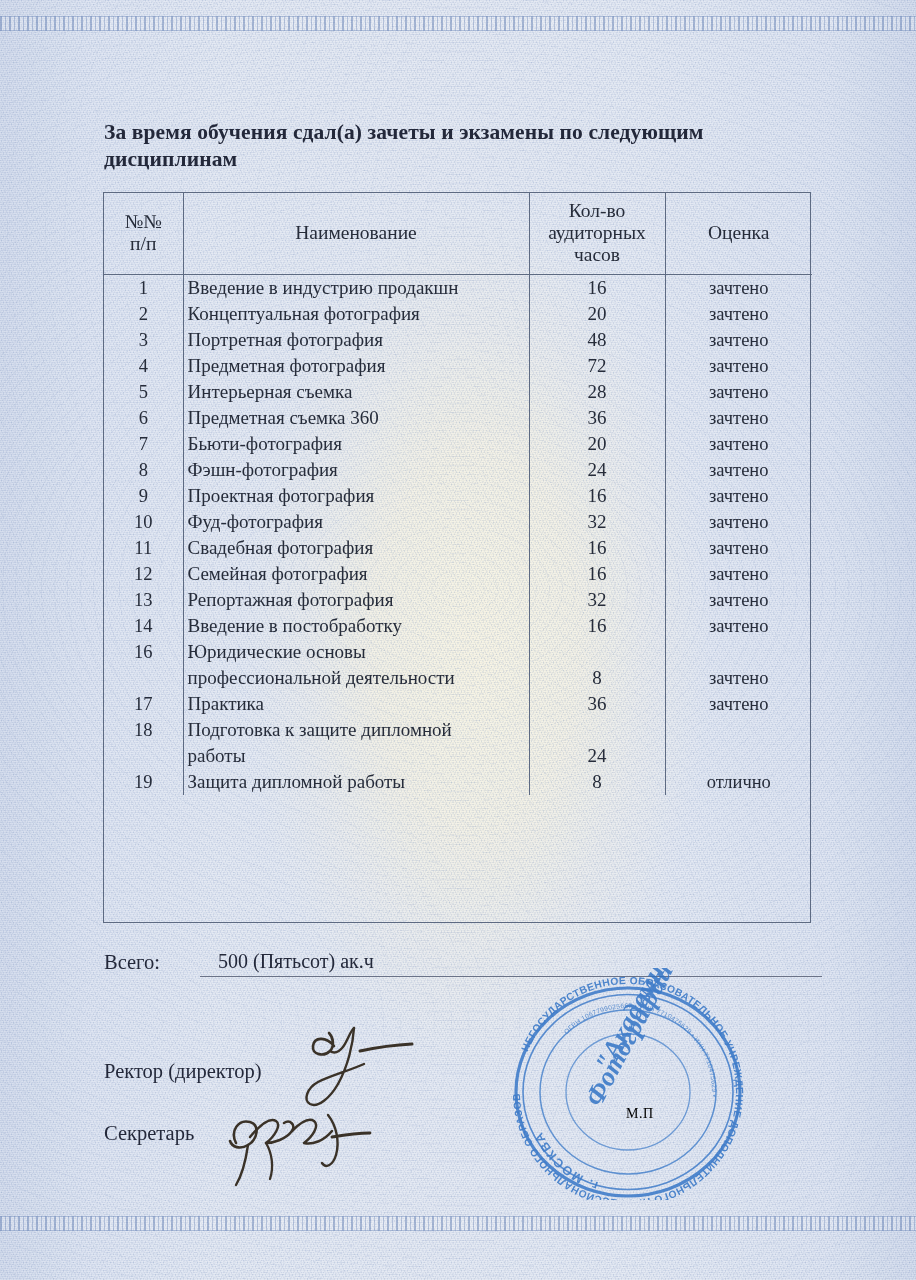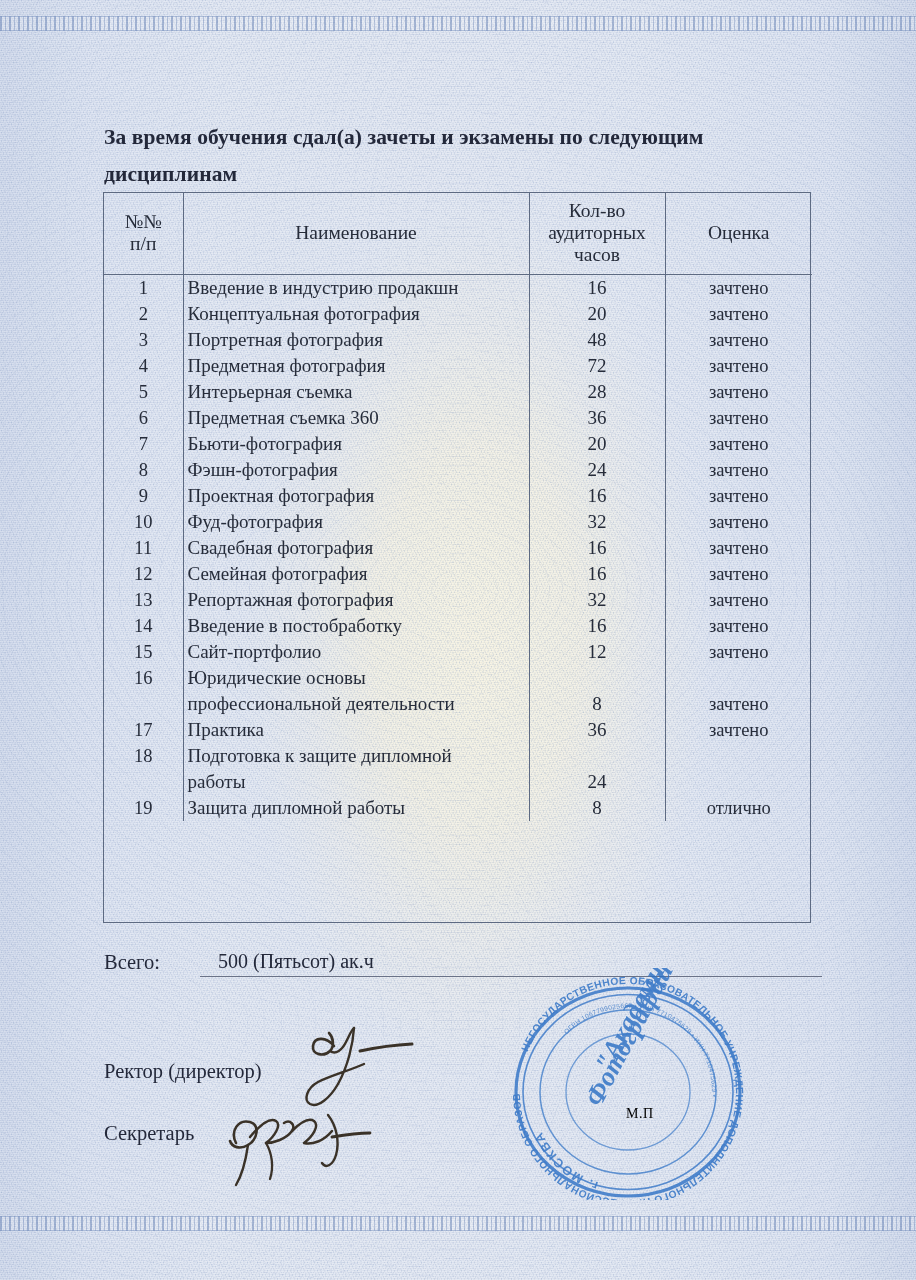--- a/index.html
+++ b/index.html
@@ -108,21 +108,21 @@
     color: #2a2f3c;
   }
 
   .heading {
     position: absolute;
     left: 104px;
     top: 119px;
     width: 724px;
     font-size: 21.5px;
     font-weight: bold;
-    line-height: 37px;
+    line-height: 27px;
     letter-spacing: .1px;
     color: #23283a;
   }
 
   
   .table-frame {
     position: absolute;
     left: 103px;
     top: 192px;
     width: 708px;
@@ -354,26 +354,20 @@
             <tr>
               <td class="num">13</td>
               <td class="name">Репортажная фотография</td>
               <td class="hrs">32</td>
               <td class="mark">зачтено</td>
             </tr>
             <tr>
               <td class="num">14</td>
               <td class="name">Введение в постобработку</td>
               <td class="hrs">16</td>
-              <td class="mark">зачтено</td>
-            </tr>
-            <tr>
-              <td class="num">15</td>
-              <td class="name">Сайт-портфолио</td>
-              <td class="hrs">12</td>
               <td class="mark">зачтено</td>
             </tr>
             <tr>
               <td class="num">16</td>
               <td class="name">Юридические основы</td>
               <td class="hrs"></td>
               <td class="mark"></td>
             </tr>
             <tr>
               <td class="num"></td>

